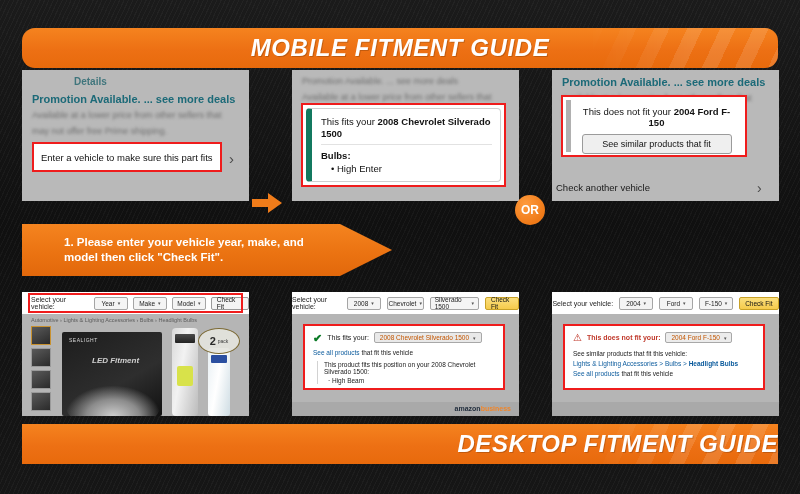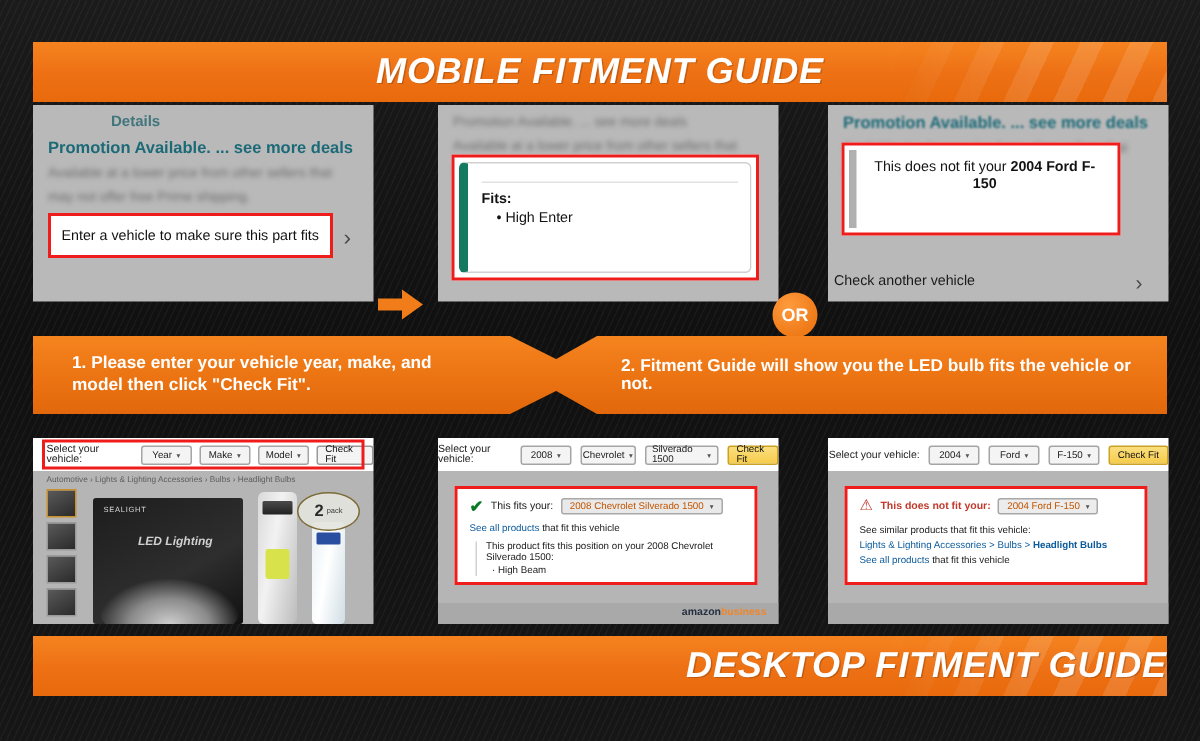--- a/index.html
+++ b/index.html
@@ -37,21 +37,21 @@
         rgba(255,255,255,0.12) 0px, rgba(255,255,255,0.12) 14px,
         rgba(255,255,255,0) 14px, rgba(255,255,255,0) 30px);
     -webkit-mask-image: linear-gradient(90deg, transparent 0%, #000 55%, #000 100%);
             mask-image: linear-gradient(90deg, transparent 0%, #000 55%, #000 100%);
   }
   .banner-text {
     color:#fff; font-size:24px; font-weight:bold; font-style:italic;
     letter-spacing:0.6px; position:relative; z-index:2;
     text-shadow: 1px 1px 0 rgba(0,0,0,0.18);
   }
-  #banner-top { top: 28px; }
+  #banner-top { top: 28px; border-radius: 13px; }
   #banner-bottom { top: 424px; justify-content: flex-end; }
 
   
   .mobile-row { position:absolute; top:70px; left:0; width:800px; height:135px; }
   .m-panel {
     position:absolute; top:0; width:227px; height:131px;
     background:#b9b9b9; overflow:hidden;
   }
   #m-panel-1 { left:22px; }
   #m-panel-2 { left:292px; }
@@ -115,21 +115,21 @@
   }
 
   
   .mid-banner { position:absolute; top:224px; left:22px; width:756px; height:52px; overflow:hidden; }
   .mid-left {
     position:absolute; left:0; top:0; width:370px; height:52px;
     background: linear-gradient(180deg,#f5841f 0%, #eb7312 55%, #e2680b 100%);
     clip-path: polygon(0 0, 318px 0, 370px 50%, 318px 100%, 0 100%);
     display:flex; align-items:center;
   }
-  .mid-left-txt { color:#fff; font-size:11.5px; font-weight:bold; line-height:15px; padding-left:26px; width:290px; }
+  .mid-left-txt { color:#fff; font-size:11.5px; font-weight:bold; line-height:15px; padding-left:42px; width:290px; }
   .mid-right {
     position:absolute; left:330px; top:0; width:426px; height:52px;
     background: linear-gradient(180deg,#f5841f 0%, #eb7312 55%, #e2680b 100%);
     clip-path: polygon(46px 0, 426px 0, 426px 100%, 46px 100%, 0 50%);
     display:flex; align-items:center;
   }
   .mid-right-txt { color:#fff; font-size:11.5px; font-weight:bold; padding-left:62px; }
 
   
   .desk-row { position:absolute; top:292px; left:0; width:800px; height:126px; }
@@ -262,55 +262,56 @@
     </div>
 
     <div class="m-panel" id="m-panel-2">
       <div class="m-inner">
         <div class="m-blur" style="margin-top:2px;">Promotion Available. ... see more deals</div>
         <div class="m-blur">Available at a lower price from other sellers that</div>
         <div class="m-blur">may not offer free Prime shipping.</div>
       </div>
       <div class="m2-redwrap redbox">
         <div class="m2-green">
+          <div class="m2-line1">
+            <span>This fits your </span><b>2008 Chevrolet Silverado 1500</b>
+          </div>
           <div class="m2-rule"></div>
-          <div class="m2-fits">Fits:</div>
+          <div class="m2-fits">Bulbs:</div>
           <div class="m2-li">• High Enter</div>
         </div>
       </div>
     </div>
 
     <div class="or-badge" style="left:515px; top:125px;">
       <span>OR</span>
     </div>
 
     <div class="m-panel" id="m-panel-3">
       <div class="m-inner">
         <div class="m-promo" style="margin-top:2px; filter:blur(0.6px);">Promotion Available. ... see more deals</div>
         <div class="m-blur">Available at a lower price from other sellers that</div>
         <div class="m-blur">may not offer free Prime shipping.</div>
       </div>
       <div class="m3-redwrap redbox">
         <div class="m3-inner">
           <div class="m3-line">
             <span>This does not fit your </span><b>2004 Ford F-150</b>
           </div>
+          <div class="m3-btn">See similar products that fit</div>
         </div>
       </div>
       <div class="m3-check">Check another vehicle</div>
       <div class="m3-chev2">›</div>
     </div>
   </div>
 
   <div class="mid-banner">
     <div class="mid-left">
       <div class="mid-left-txt">1. Please enter your vehicle year, make, and model then click "Check Fit".</div>
-    </div>
-    <div class="mid-right">
-      <div class="mid-right-txt">2. Fitment Guide will show you the LED bulb fits the vehicle or not.</div>
     </div>
   </div>
 
   <div class="desk-row">
 
     <div class="d-panel" id="d-panel-1">
       <div class="d-selbar">
         <span class="d-sel-label">Select your vehicle:</span>
         <span class="d-drop">
             <span>Year</span>
@@ -330,21 +331,21 @@
       <div class="d-bread">Automotive › Lights &amp; Lighting Accessories › Bulbs › Headlight Bulbs</div>
 
       <div class="d1-thumbs">
         <div class="d1-thumb sel"></div>
         <div class="d1-thumb"></div>
         <div class="d1-thumb"></div>
         <div class="d1-thumb"></div>
       </div>
       <div class="d1-box">
         <div class="d1-box-brand">SEALIGHT</div>
-        <div class="d1-box-led">LED Lighting</div>
+        <div class="d1-box-led">LED Fitment</div>
         <div class="d1-car"></div>
       </div>
       <div class="d1-bulbA"></div>
       <div class="d1-bulbB"></div>
       <div class="d1-pack">
         <span class="d1-pack-n">2</span>
         <span class="d1-pack-t">pack</span>
       </div>
     </div>
 

